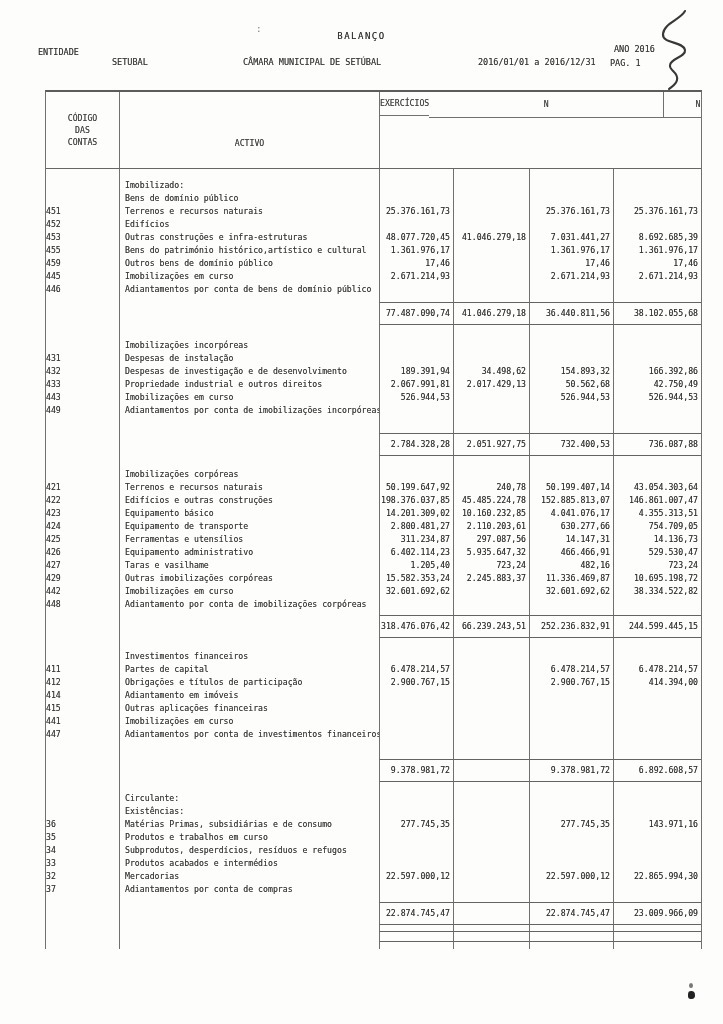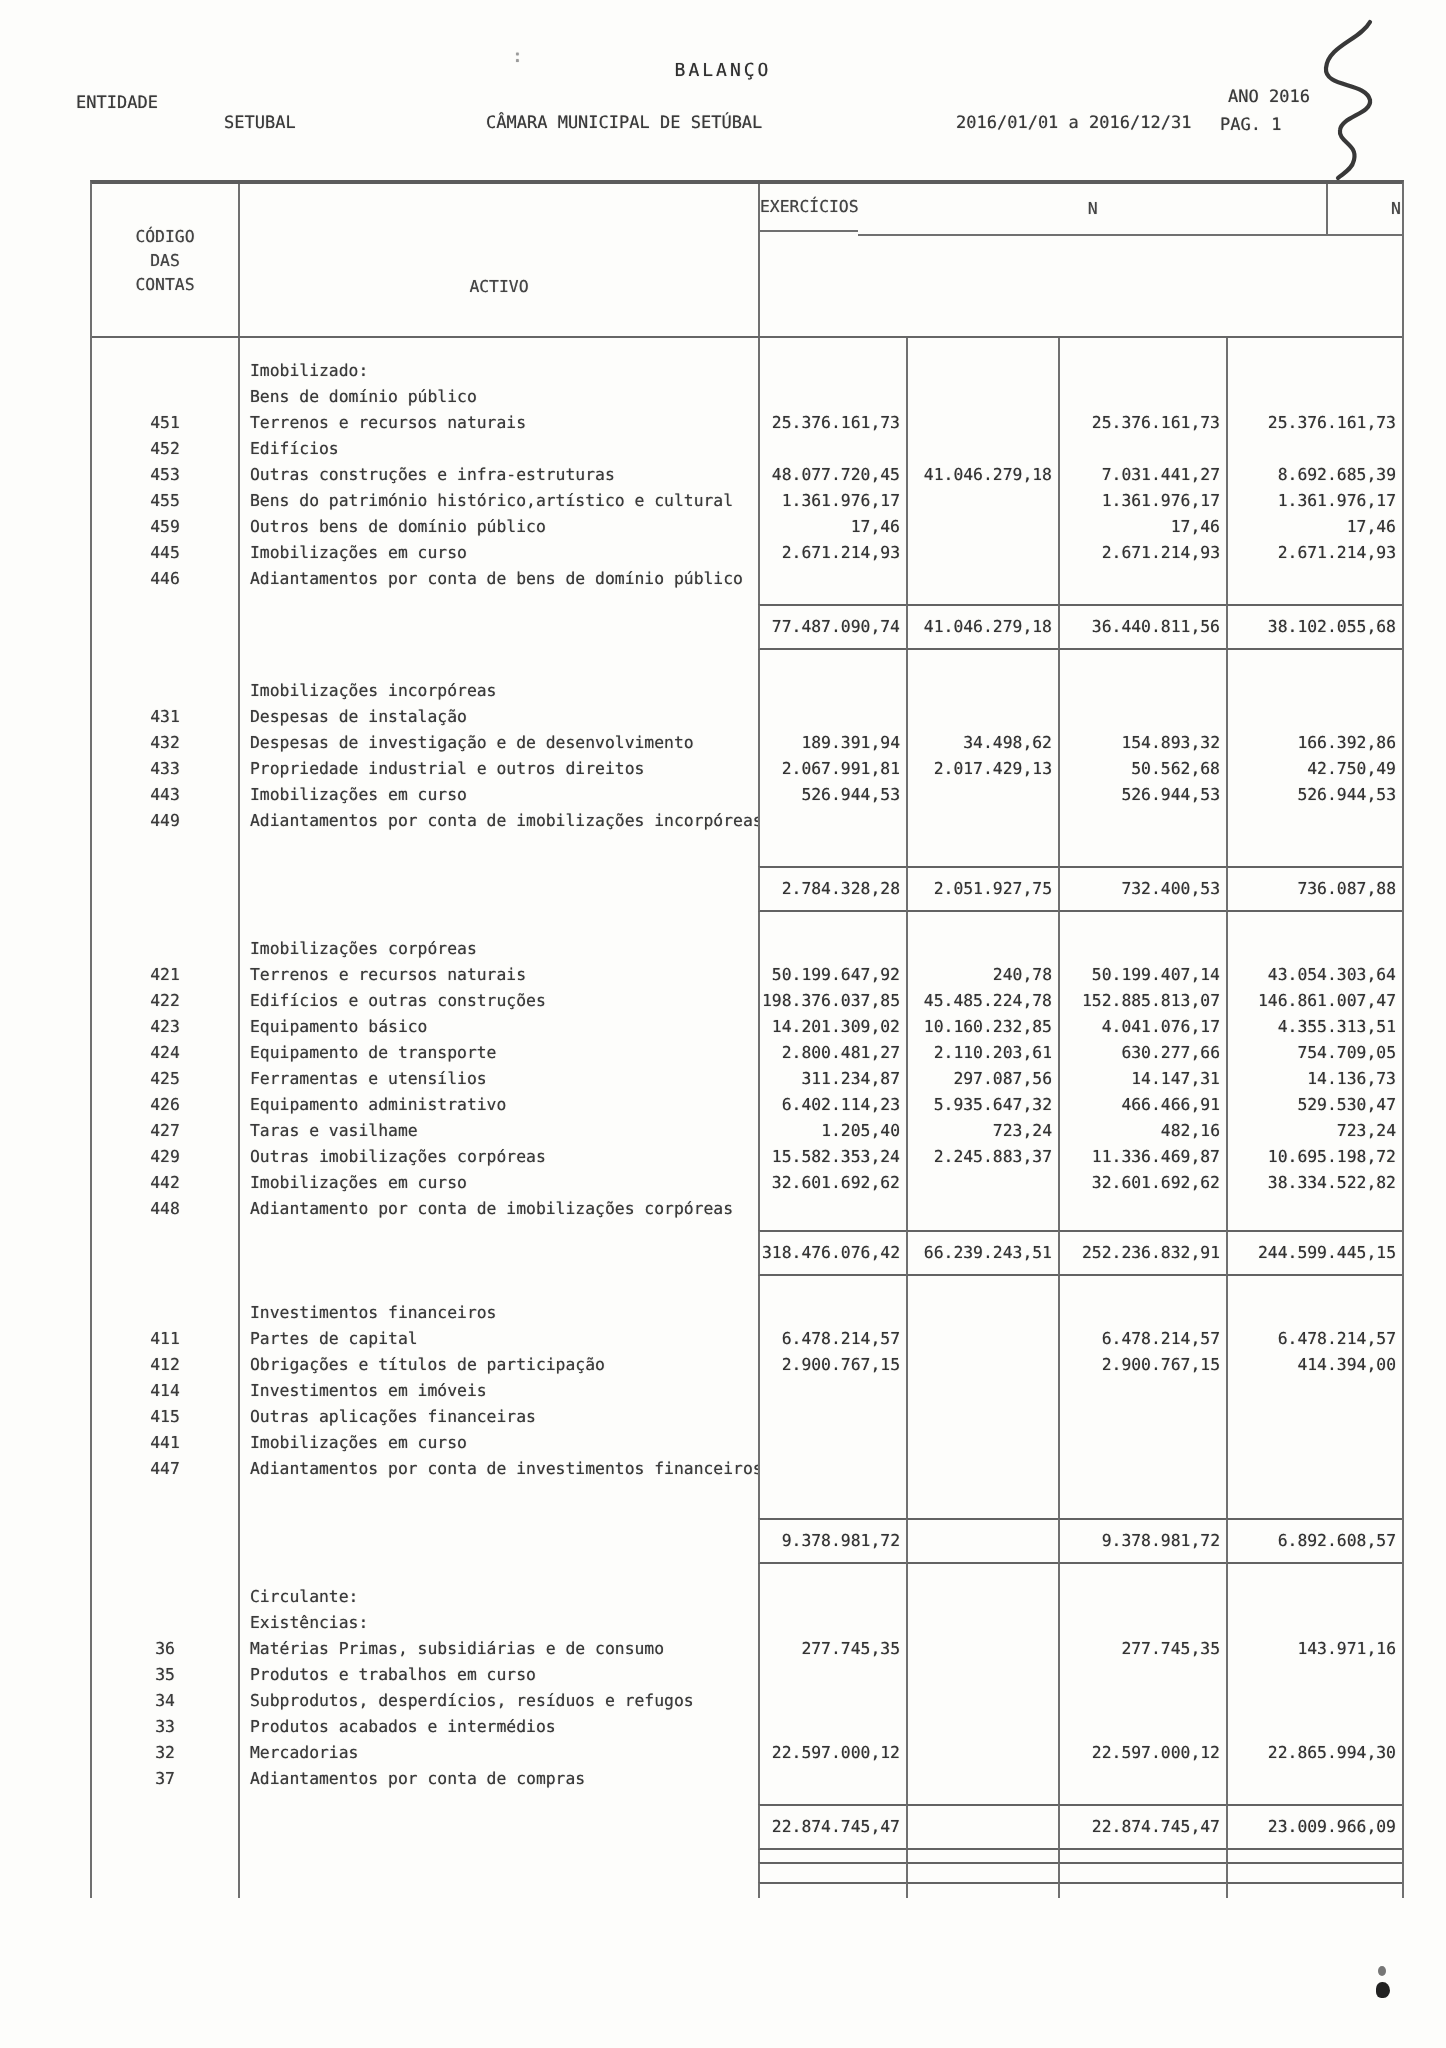--- a/index.html
+++ b/index.html
@@ -38,21 +38,21 @@
   .h-n{width:234px;box-sizing:border-box;text-align:center;line-height:25px;color:#444;}
   .h-n1{width:88px;box-sizing:border-box;border-left:1px solid #707070;text-align:center;line-height:25px;color:#444;}
   .h-sub{display:flex;flex:1;}
   .h-sub .sc{box-sizing:border-box;text-align:center;line-height:26px;color:#444;}
   .h-sub .sc+.sc{border-left:1px solid #707070;}
   .w-ab{width:74px;} .w-ap{width:76px;} .w-al{width:84px;} .w-n1{width:88px;}
   
   .row{display:flex;}
   .cell{box-sizing:border-box;overflow:hidden;white-space:nowrap;}
   .cell+.cell{border-left:1px solid #707070;}
-  .c-code{width:73px;text-align:center;}
+  .c-code{width:73px;text-align:left;}
   .c-label{width:260px;padding-left:5px;}
   .c-num{text-align:right;padding-right:3px;color:#333;}
   .c-ab{width:74px;} .c-ap{width:76px;} .c-al{width:84px;} .c-n1{width:88px;}
   .r-data{height:13px;line-height:13px;}
   .r-total{height:23px;line-height:21px;}
   .r-total .c-num{border-top:1px solid #636363;border-bottom:1px solid #636363;}
   .r-rule .c-num{border-top:1px solid #636363;}
   
   .ink{position:absolute;left:688px;top:991px;width:7px;height:8px;background:#222;
     border-radius:45% 55% 50% 40%;}
@@ -410,21 +410,21 @@
         <div class="row r-data">
           <div class="cell txt c-code">412</div>
           <div class="cell txt c-label">Obrigações e títulos de participação</div>
           <div class="cell txt c-num c-ab">2.900.767,15</div>
           <div class="cell txt c-num c-ap"></div>
           <div class="cell txt c-num c-al">2.900.767,15</div>
           <div class="cell txt c-num c-n1">414.394,00</div>
         </div>
         <div class="row r-data">
           <div class="cell txt c-code">414</div>
-          <div class="cell txt c-label">Investimentos em imóveis</div>
+          <div class="cell txt c-label">Adiantamento em imóveis</div>
           <div class="cell txt c-num c-ab"></div>
           <div class="cell txt c-num c-ap"></div>
           <div class="cell txt c-num c-al"></div>
           <div class="cell txt c-num c-n1"></div>
         </div>
         <div class="row r-data">
           <div class="cell txt c-code">415</div>
           <div class="cell txt c-label">Outras aplicações financeiras</div>
           <div class="cell txt c-num c-ab"></div>
           <div class="cell txt c-num c-ap"></div>

